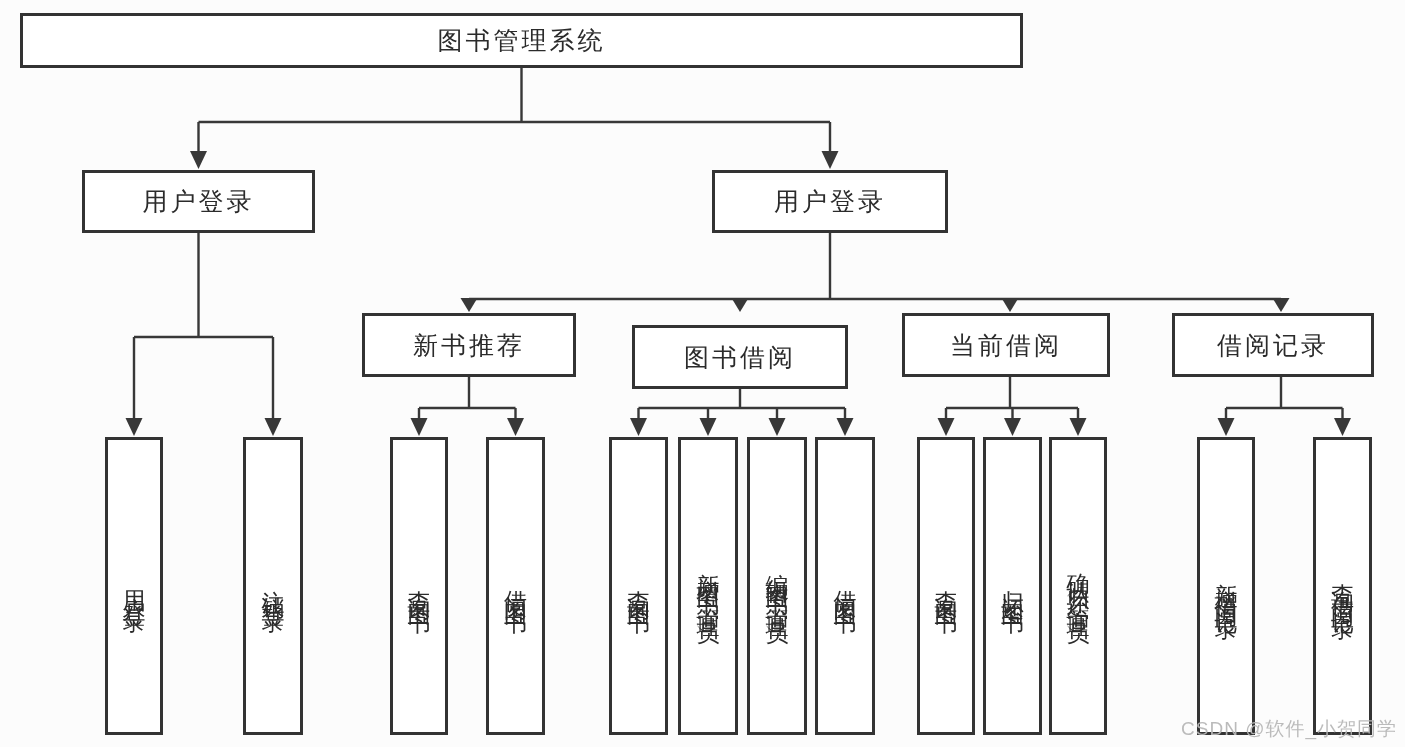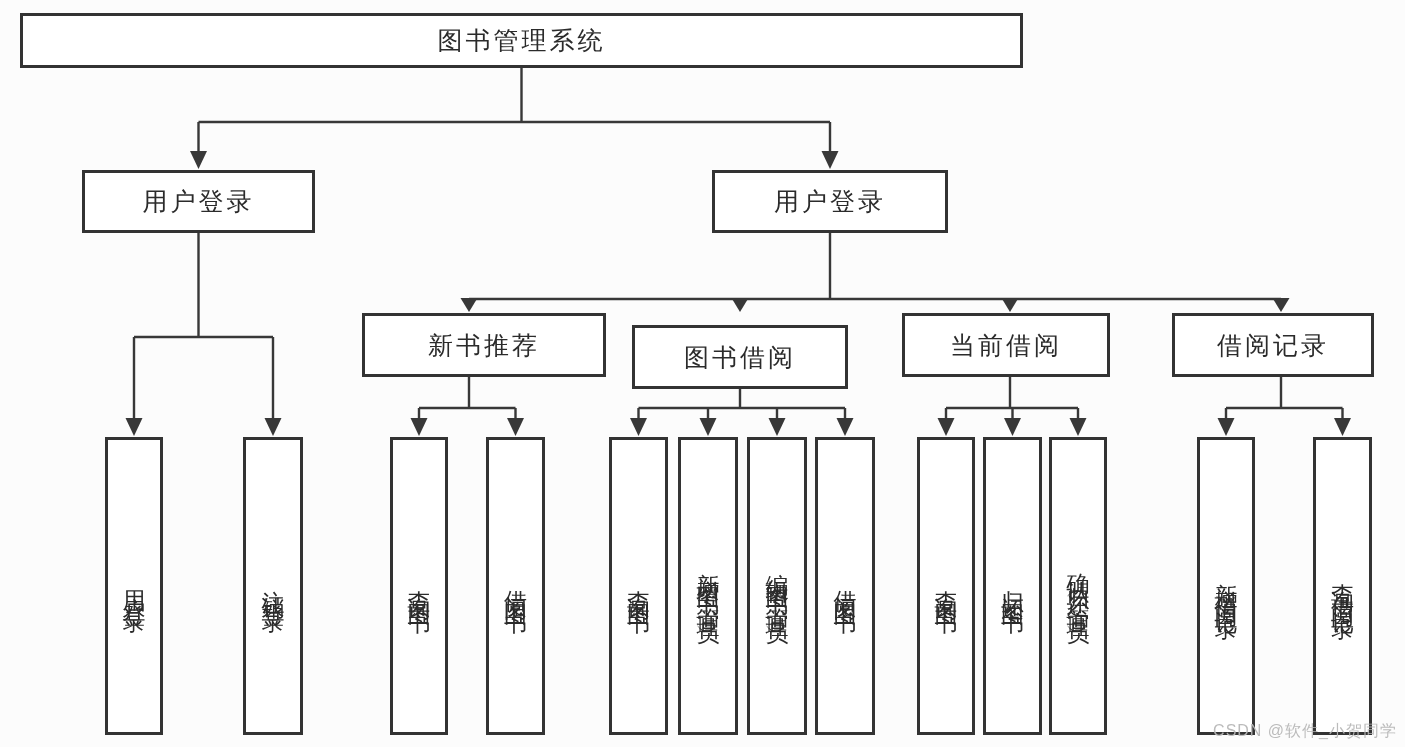--- a/index.html
+++ b/index.html
@@ -41,42 +41,42 @@
   .vbox .vlabel {
     writing-mode: vertical-rl;
     font-size: 23px;
     letter-spacing: 7px;
     line-height: 1.0;
   }
   
   .n-root { left: 20px;  top: 13px;  width: 1003px; height: 55px; }
   .n-l2-0 { left: 82px;  top: 170px; width: 233px; height: 63px; }
   .n-l2-1 { left: 712px; top: 170px; width: 236px; height: 63px; }
-  .n-l3-0 { left: 362px;  top: 313px; width: 244px; height: 64px; }
+  .n-l3-0 { left: 362px;  top: 313px; width: 214px; height: 64px; }
   .n-l3-1 { left: 632px;  top: 313px; width: 216px; height: 64px; margin-top: 12px; }
   .n-l3-2 { left: 902px;  top: 313px; width: 208px; height: 64px; }
   .n-l3-3 { left: 1172px; top: 313px; width: 202px; height: 64px; }
   .n-l4-0  { left: 105px;  top: 437px; width: 58px; height: 298px; }
   .n-l4-1  { left: 243px;  top: 437px; width: 60px; height: 298px; }
   .n-l4-2  { left: 390px;  top: 437px; width: 58px; height: 298px; }
   .n-l4-3  { left: 486px;  top: 437px; width: 59px; height: 298px; }
   .n-l4-4  { left: 609px;  top: 437px; width: 59px; height: 298px; }
   .n-l4-5  { left: 678px;  top: 437px; width: 60px; height: 298px; }
   .n-l4-6  { left: 747px;  top: 437px; width: 60px; height: 298px; }
   .n-l4-7  { left: 815px;  top: 437px; width: 60px; height: 298px; }
   .n-l4-8  { left: 917px;  top: 437px; width: 58px; height: 298px; }
   .n-l4-9  { left: 983px;  top: 437px; width: 59px; height: 298px; }
   .n-l4-10 { left: 1049px; top: 437px; width: 58px; height: 298px; }
   .n-l4-11 { left: 1197px; top: 437px; width: 58px; height: 298px; }
   .n-l4-12 { left: 1313px; top: 437px; width: 59px; height: 298px; }
   .watermark {
     position: absolute;
     right: 8px;
     bottom: 5px;
-    font-size: 16px;
+    font-size: 19px;
     color: rgba(183, 183, 183, 0.95);
     letter-spacing: 1px;
     white-space: nowrap;
   }
 </style>
 </head>
 <body>
 
 <div class="canvas">
 

